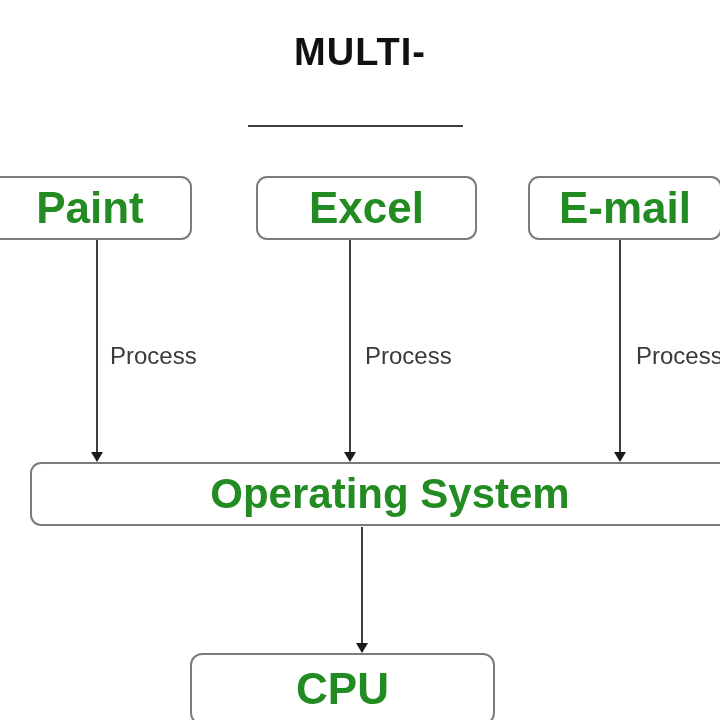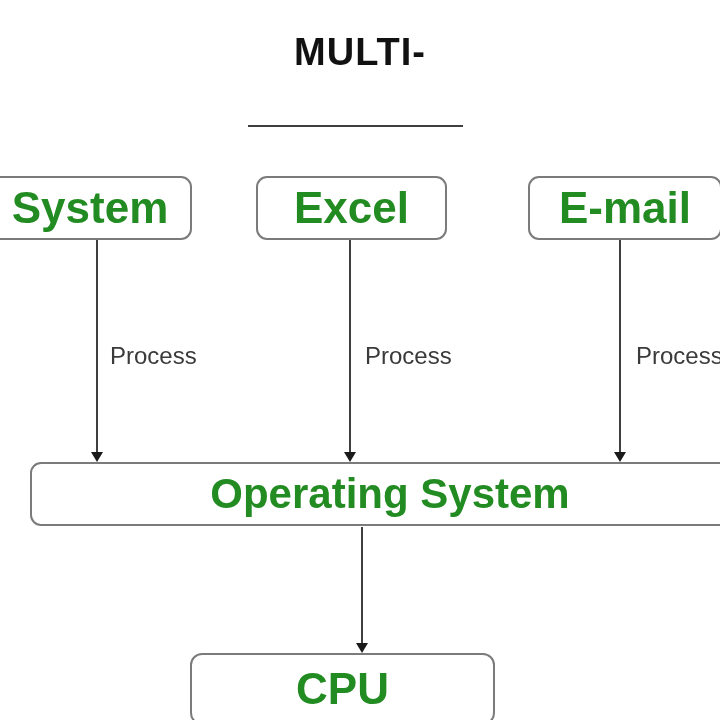--- a/index.html
+++ b/index.html
@@ -25,21 +25,21 @@
   .node{
     position:absolute;box-sizing:border-box;
     background:var(--box-fill,#fff);
     border:2px solid var(--box-border,#7b7b7b);
     border-radius:11px;
     display:flex;align-items:center;justify-content:center;
     font-weight:bold;font-size:44px;
     color:var(--label-green,#228B22);
   }
   .box-paint{left:-12px;top:176px;width:204px;height:64px;}
-  .box-excel{left:256px;top:176px;width:191px;height:64px;}
+  .box-excel{left:256px;top:176px;width:221px;height:64px;}
   .box-email{left:528px;top:176px;width:194px;height:64px;}
   .box-os   {left:30px; top:462px;width:720px;height:64px;font-size:42px;}
   .box-cpu  {left:190px;top:653px;width:305px;height:72px;border-radius:12px;}
 
   
   .vline{
     position:absolute;width:2px;
     background:var(--line-gray,#3f3f3f);
   }
   .vl-paint{left:96px;top:240px;height:213px;}
@@ -71,21 +71,21 @@
 <body>
 
 <div class="canvas">
 
   <div class="title">
     <div>MULTI-</div>
   </div>
   <div class="title-underline"></div>
 
   <div class="node box-paint">
-    <span>System</span>
+    <span>Paint</span>
   </div>
   <div class="node box-excel">
     <span>Excel</span>
   </div>
   <div class="node box-email">
     <span>E-mail</span>
   </div>
 
   <div class="vline vl-paint"></div>
   <div class="arrowhead ah-paint"></div>

